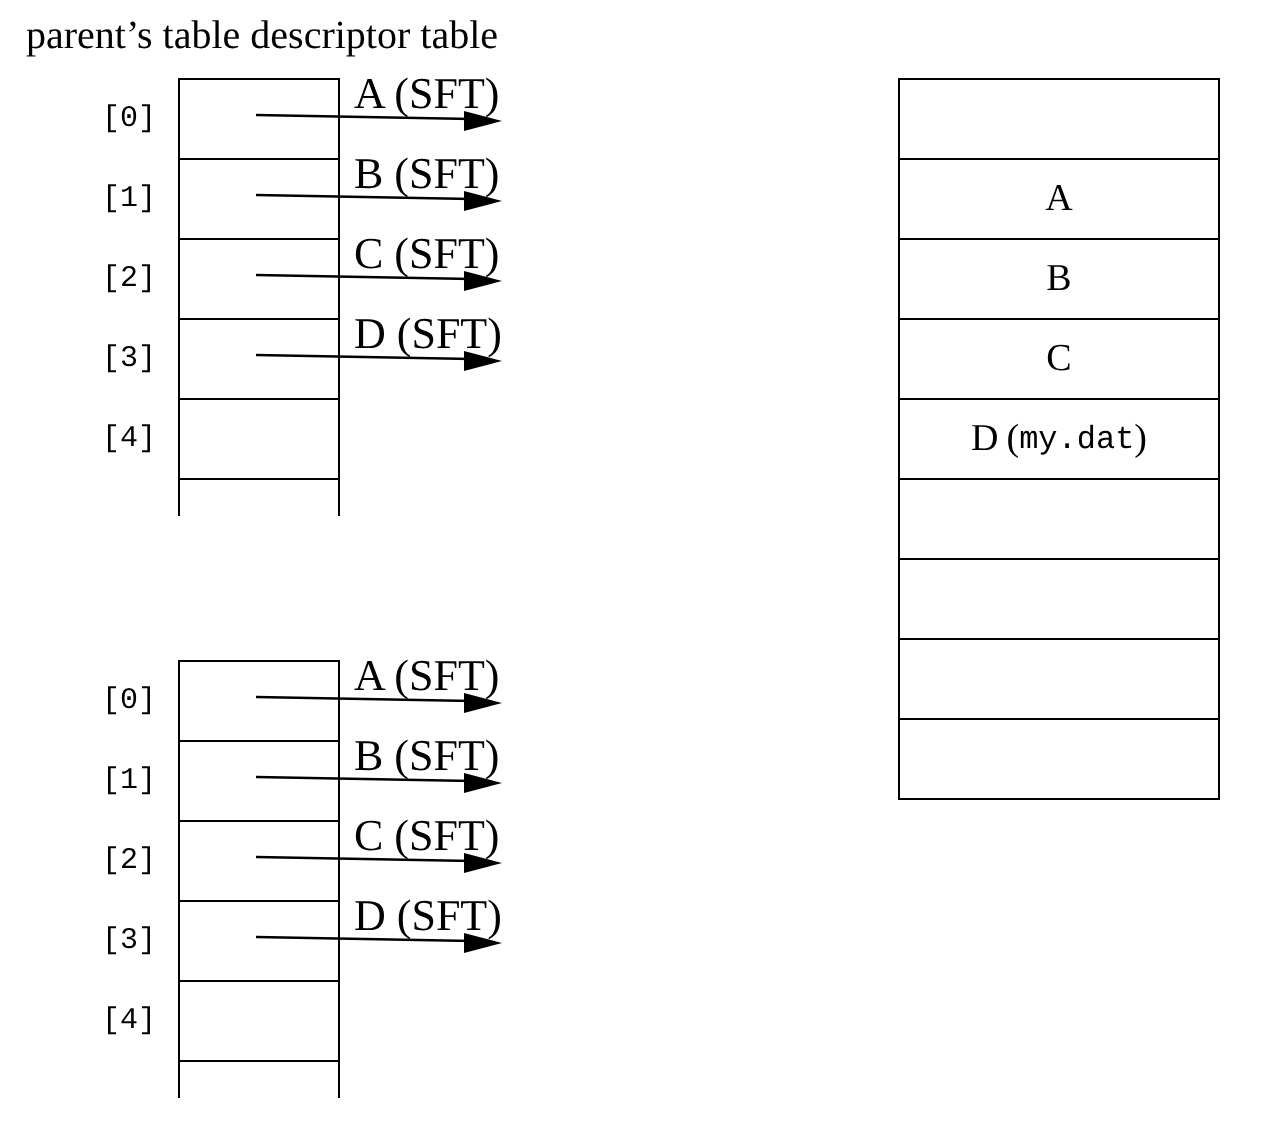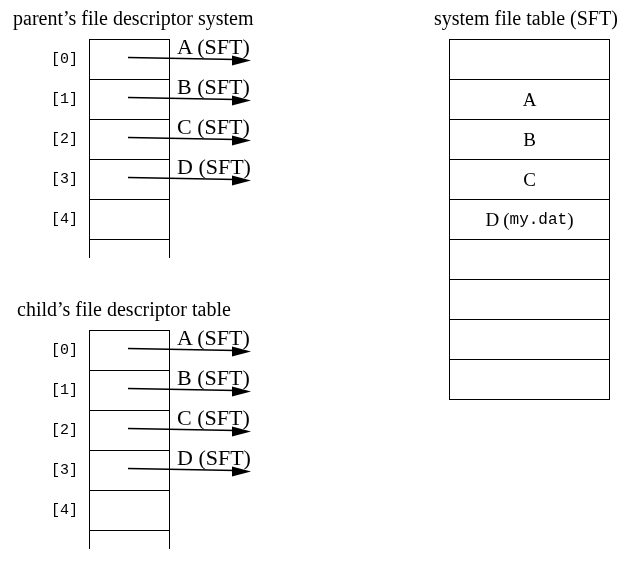--- a/index.html
+++ b/index.html
@@ -82,23 +82,21 @@
     font-family: "Liberation Mono", monospace;
     font-size: 16px;
   }
   .sft-paren-open { margin-left: 4px; }
 </style>
 </head>
 <body>
 
 <div class="canvas">
 
-  <div class="title" style="left:13px; top:7px">parent’s file descriptor system</div>
-  <div class="title" style="left:17px; top:298px">child’s file descriptor table</div>
-  <div class="title" style="left:434px; top:7px">system file table (SFT)</div>
+  <div class="title" style="left:13px; top:7px">parent’s table descriptor table</div>
 
   <div class="fd-table" style="top:39px">
     <div class="fd-row"></div>
     <div class="fd-row"></div>
     <div class="fd-row"></div>
     <div class="fd-row"></div>
     <div class="fd-row"></div>
     <div class="fd-open"></div>
   </div>
 

